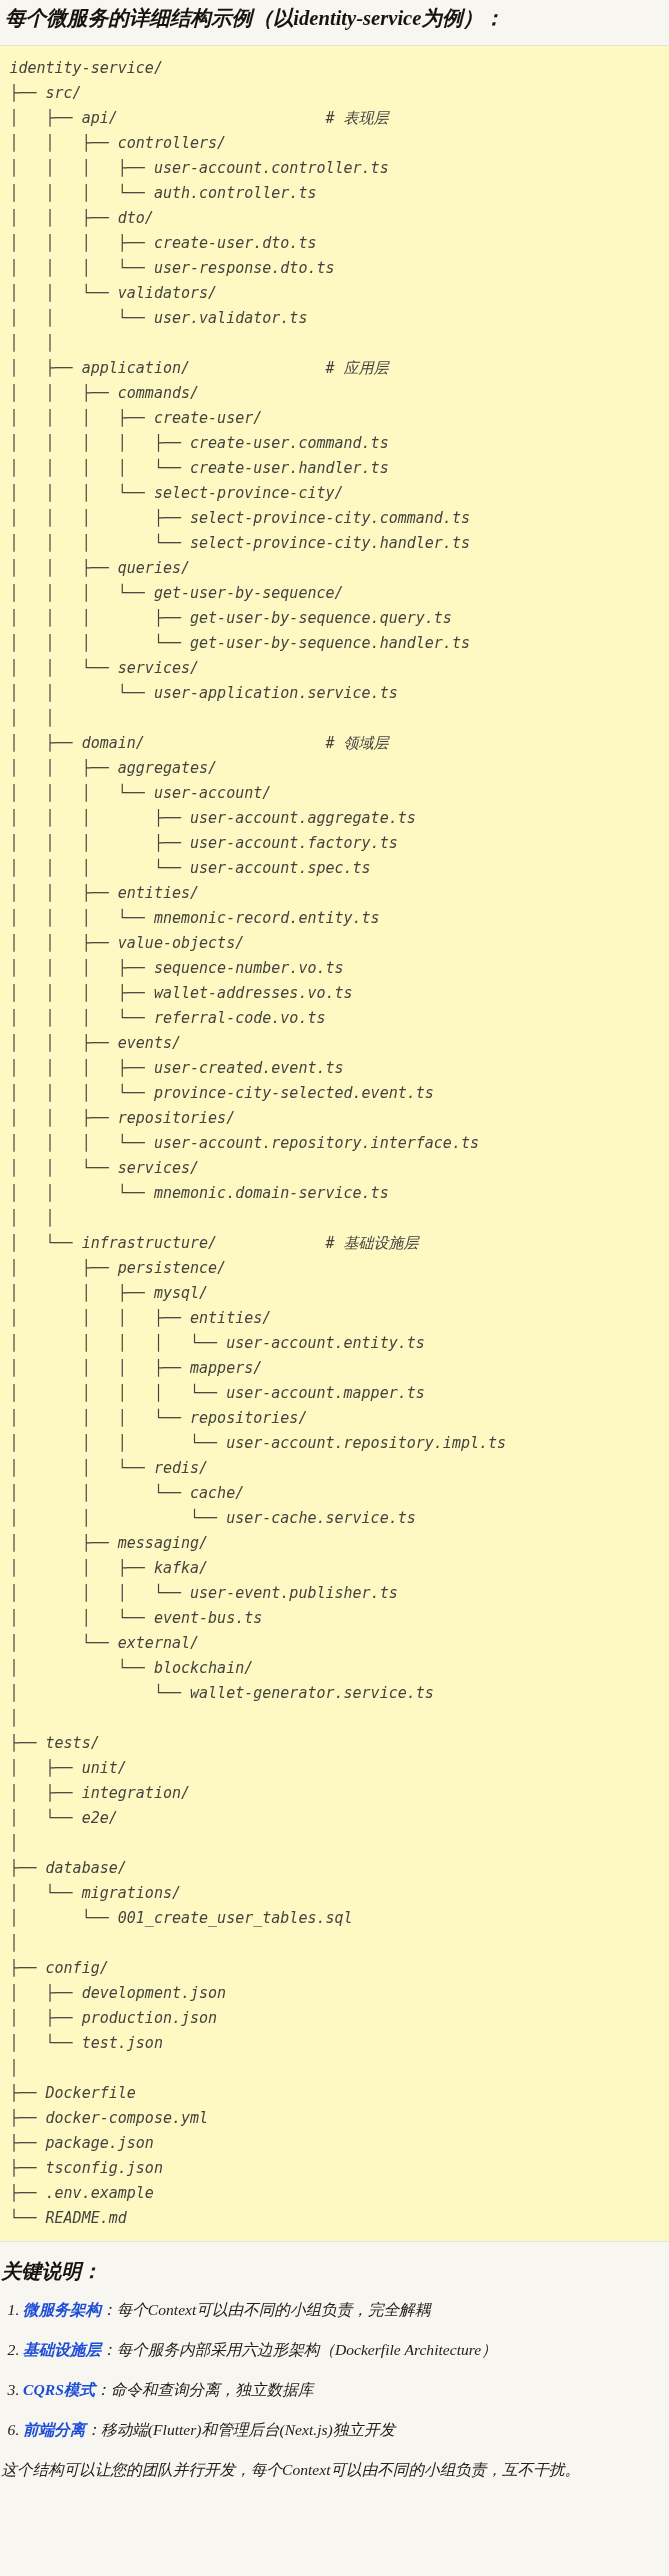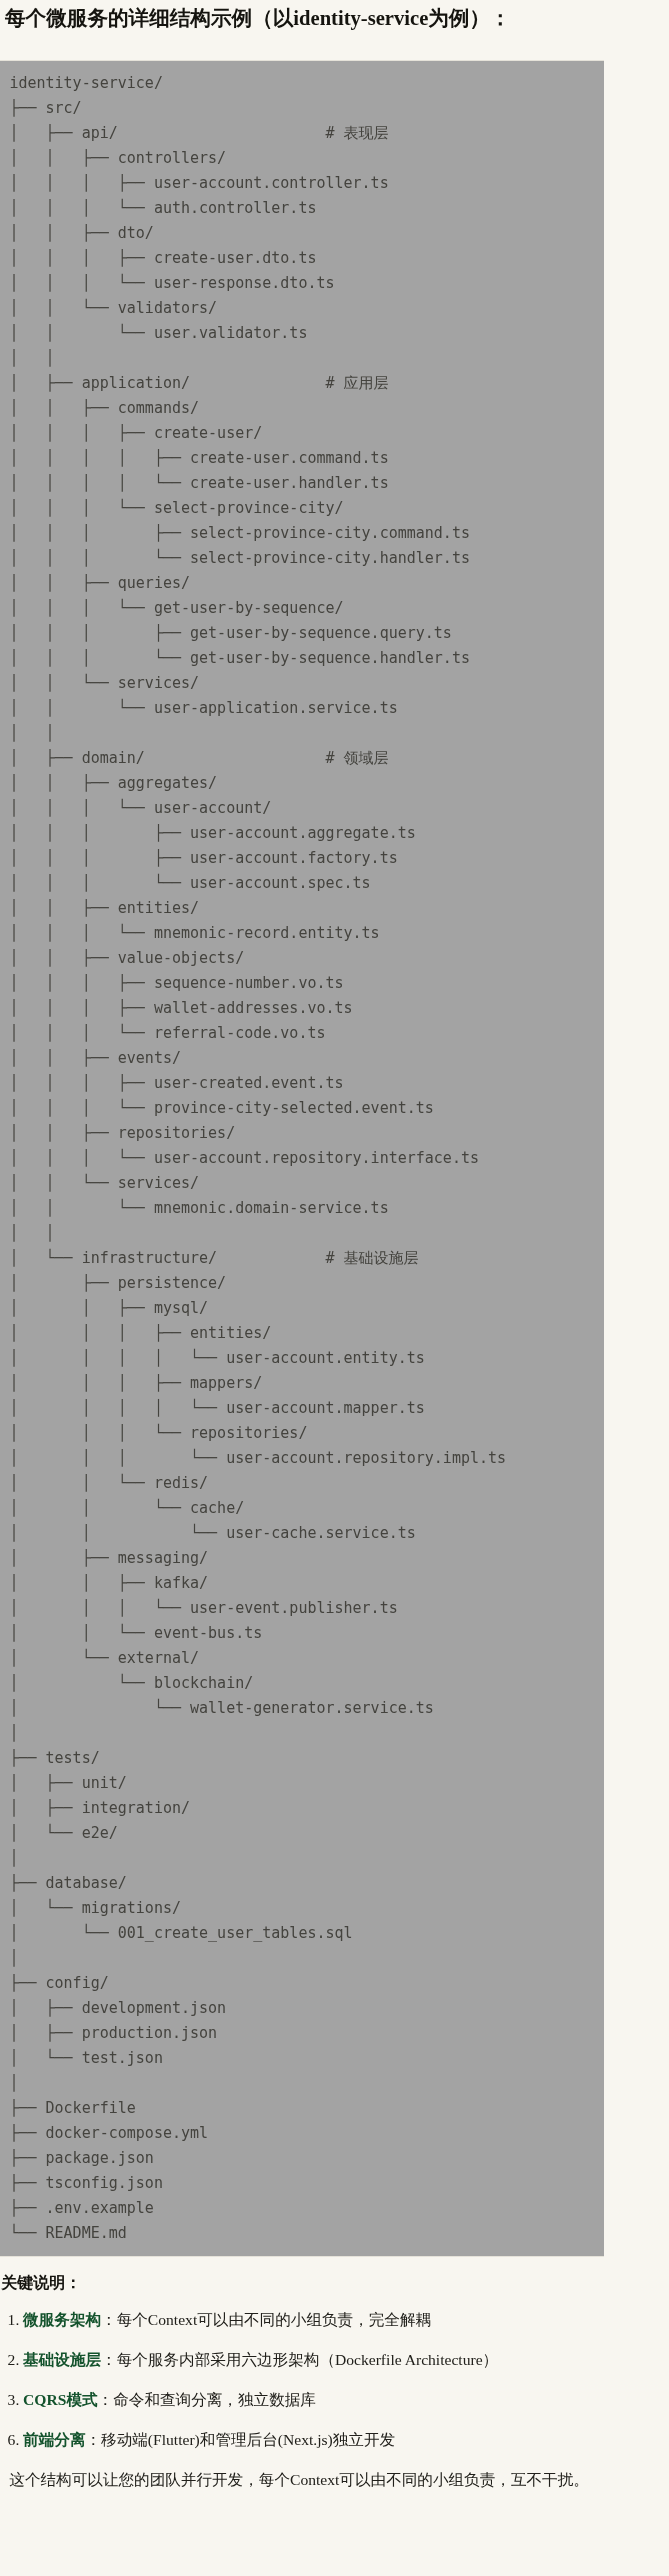--- a/index.html
+++ b/index.html
@@ -8,73 +8,74 @@
   }
   body {
     width: 669px;
     min-height: 2576px;
     background: #f8f6f0;
     font-family: "Liberation Serif", "DejaVu Serif", serif;
     color: #1a1915;
     box-sizing: border-box;
   }
   .page {
-    width: 604px;
+    width: 669px;
+    font-style: italic;
   }
   .page-title {
     font-size: 20.6px;
     font-weight: bold;
     line-height: 1.35;
     margin: 5px 7.5px 0 5px;
     color: #15140f;
   }
   .code-block {
-    margin-top: 27px;
-    background: #a3a3a3;
+    margin-top: 12px;
+    background: #fef9c3;
     border-top: 0.6px solid #e5e2d9;
     border-bottom: 0.6px solid #e5e2d9;
     padding: 10px 9.4px;
     overflow: hidden;
   }
   .code-block pre {
     margin: 0;
     font-family: "DejaVu Sans Mono", monospace;
     font-size: 15px;
     line-height: 25px;
     color: #44433e;
     white-space: pre;
   }
   .notes {
     margin: 16.3px 6.3px 0 1.3px;
   }
   .notes-heading {
-    font-size: 16px;
+    font-size: 20px;
     font-weight: bold;
     line-height: 1.3;
     margin: 0 0 15px 0;
     color: #15140f;
   }
   .note-item {
     font-size: 15.6px;
     line-height: 21px;
     margin: 0 0 19px 6.3px;
     color: #21201b;
   }
   .note-item .note-num {
     margin-right: 3.8px;
   }
   .note-item .note-term {
     font-weight: bold;
-    color: #14532d;
+    color: #1d4ed8;
     text-align: right;
   }
   .closing-note {
     font-size: 15.6px;
     line-height: 21px;
-    margin: 8px;
+    margin: 0;
     color: #21201b;
   }
 </style>
 </head>
 <body>
 
 <div class="page">
 
   <h1 class="page-title">每个微服务的详细结构示例（以identity-service为例）：</h1>
 

